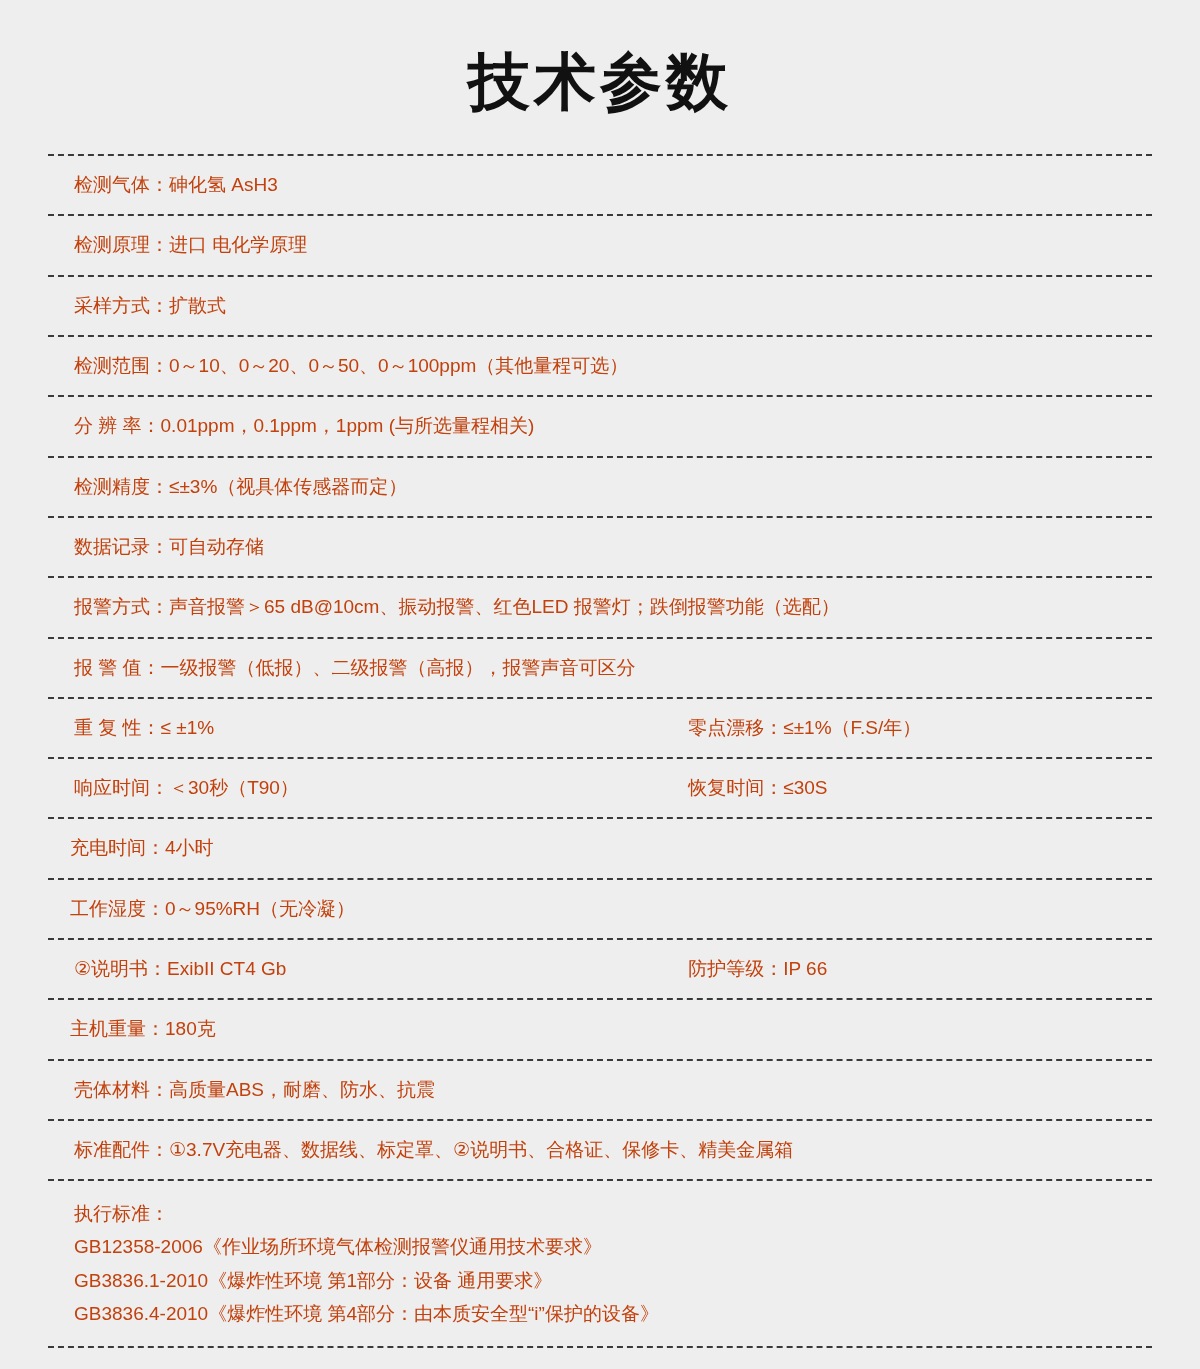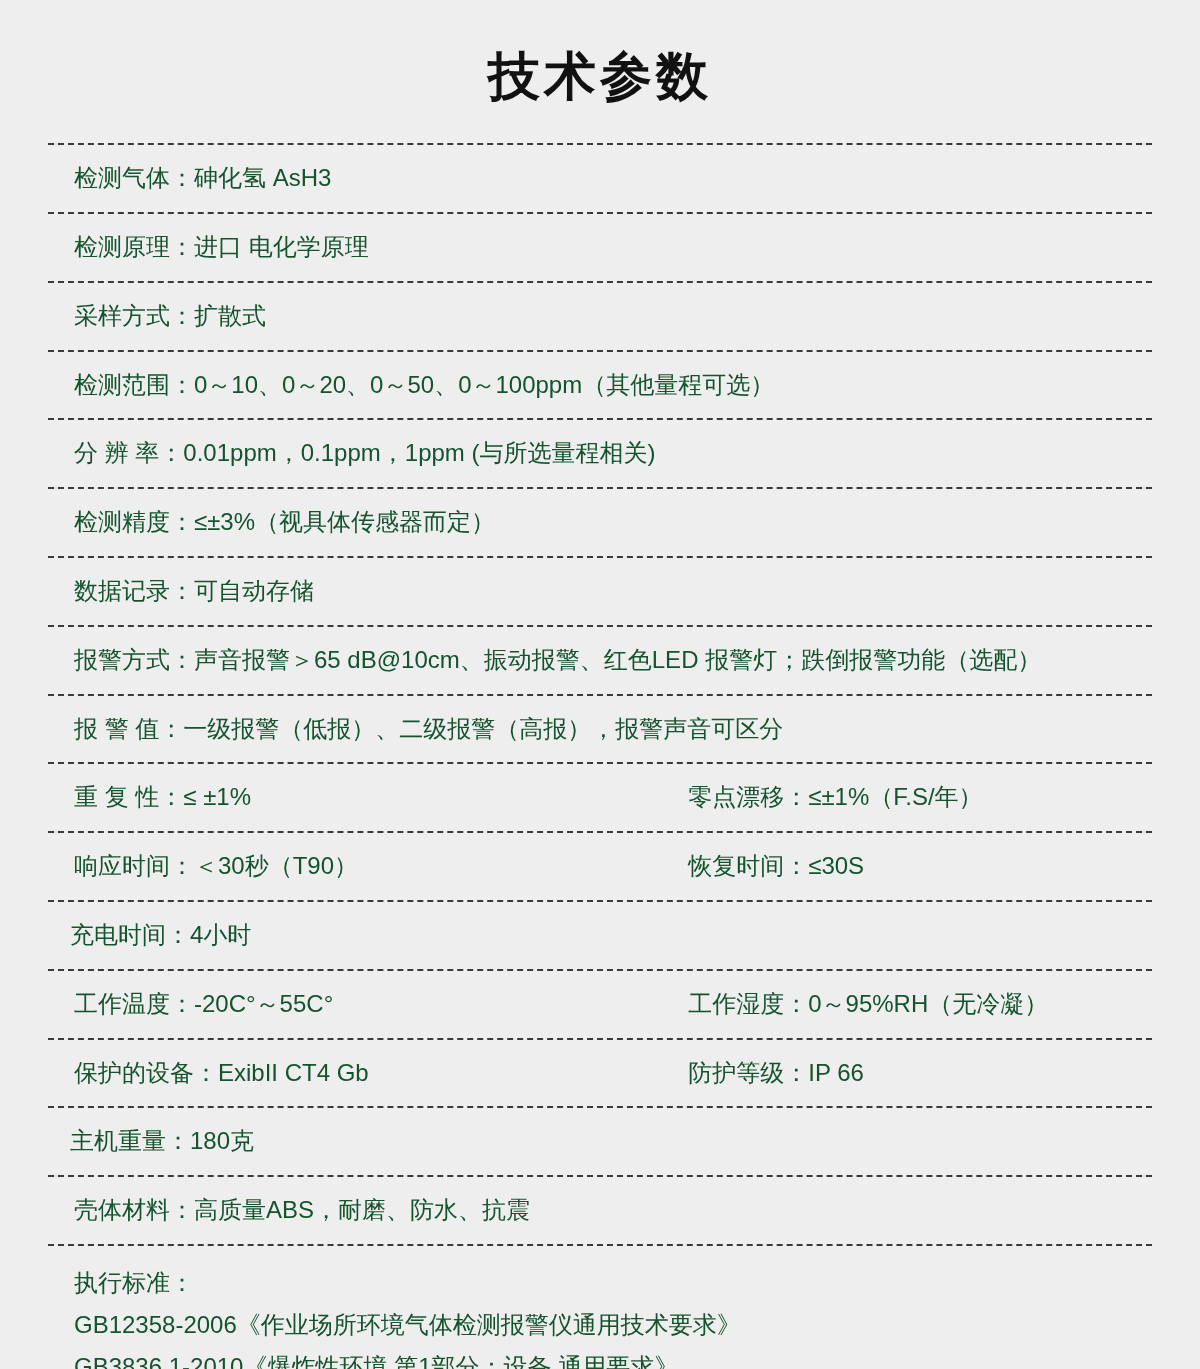--- a/index.html
+++ b/index.html
@@ -15,21 +15,21 @@
     -webkit-font-smoothing: antialiased;
   }
   .page {
     width: 1200px;
     height: 1369px;
     position: relative;
     box-sizing: border-box;
   }
   .title {
     text-align: center;
-    font-size: 52px;
+    font-size: 62px;
     font-weight: 700;
     letter-spacing: 4px;
     color: #111;
     padding-top: 48px;
     line-height: 1.1;
   }
   .table {
     margin: 38px 48px 0 48px;
     border-top: 2px dashed #3a3a3a;
     border-bottom: 2px dashed #3a3a3a;
@@ -39,25 +39,25 @@
     display: flex;
     border-bottom: 2px dashed #3a3a3a;
     box-sizing: border-box;
     min-height: 51px;
     align-items: center;
   }
   .row:last-child {
     border-bottom: none;
   }
   .cell {
-    font-size: 24px;
+    font-size: 19px;
     line-height: 1.7;
     padding: 13px 0 13px 26px;
     box-sizing: border-box;
-    color: #14532d;
+    color: #c2410c;
   }
   .cell.full {
     width: 100%;
   }
   .cell.half-left {
     width: 56%;
   }
   .cell.half-right {
     width: 44%;
     padding-left: 22px;
@@ -123,37 +123,39 @@
     <div class="row">
       <div class="cell half-left">响应时间：＜30秒（T90）</div>
       <div class="cell half-right">恢复时间：≤30S</div>
     </div>
 
     <div class="row">
       <div class="cell half-right">充电时间：4小时</div>
     </div>
 
     <div class="row">
-      <div class="cell half-left">工作温度：-20C°～55C°</div>
       <div class="cell half-right">工作湿度：0～95%RH（无冷凝）</div>
     </div>
 
     <div class="row">
-      <div class="cell half-left">保护的设备：ExibII CT4 Gb</div>
+      <div class="cell half-left">②说明书：ExibII CT4 Gb</div>
       <div class="cell half-right">防护等级：IP 66</div>
     </div>
 
     <div class="row">
       <div class="cell half-right">主机重量：180克</div>
     </div>
 
     <div class="row">
       <div class="cell full">壳体材料：高质量ABS，耐磨、防水、抗震</div>
     </div>
 
+    <div class="row">
+      <div class="cell full">标准配件：①3.7V充电器、数据线、标定罩、②说明书、合格证、保修卡、精美金属箱</div>
+    </div>
 
     <div class="row">
       <div class="cell full multiline">执行标准：
 GB12358-2006《作业场所环境气体检测报警仪通用技术要求》
 GB3836.1-2010《爆炸性环境 第1部分：设备 通用要求》
 GB3836.4-2010《爆炸性环境 第4部分：由本质安全型“i”保护的设备》</div>
     </div>
 
   </div>
 </div>

